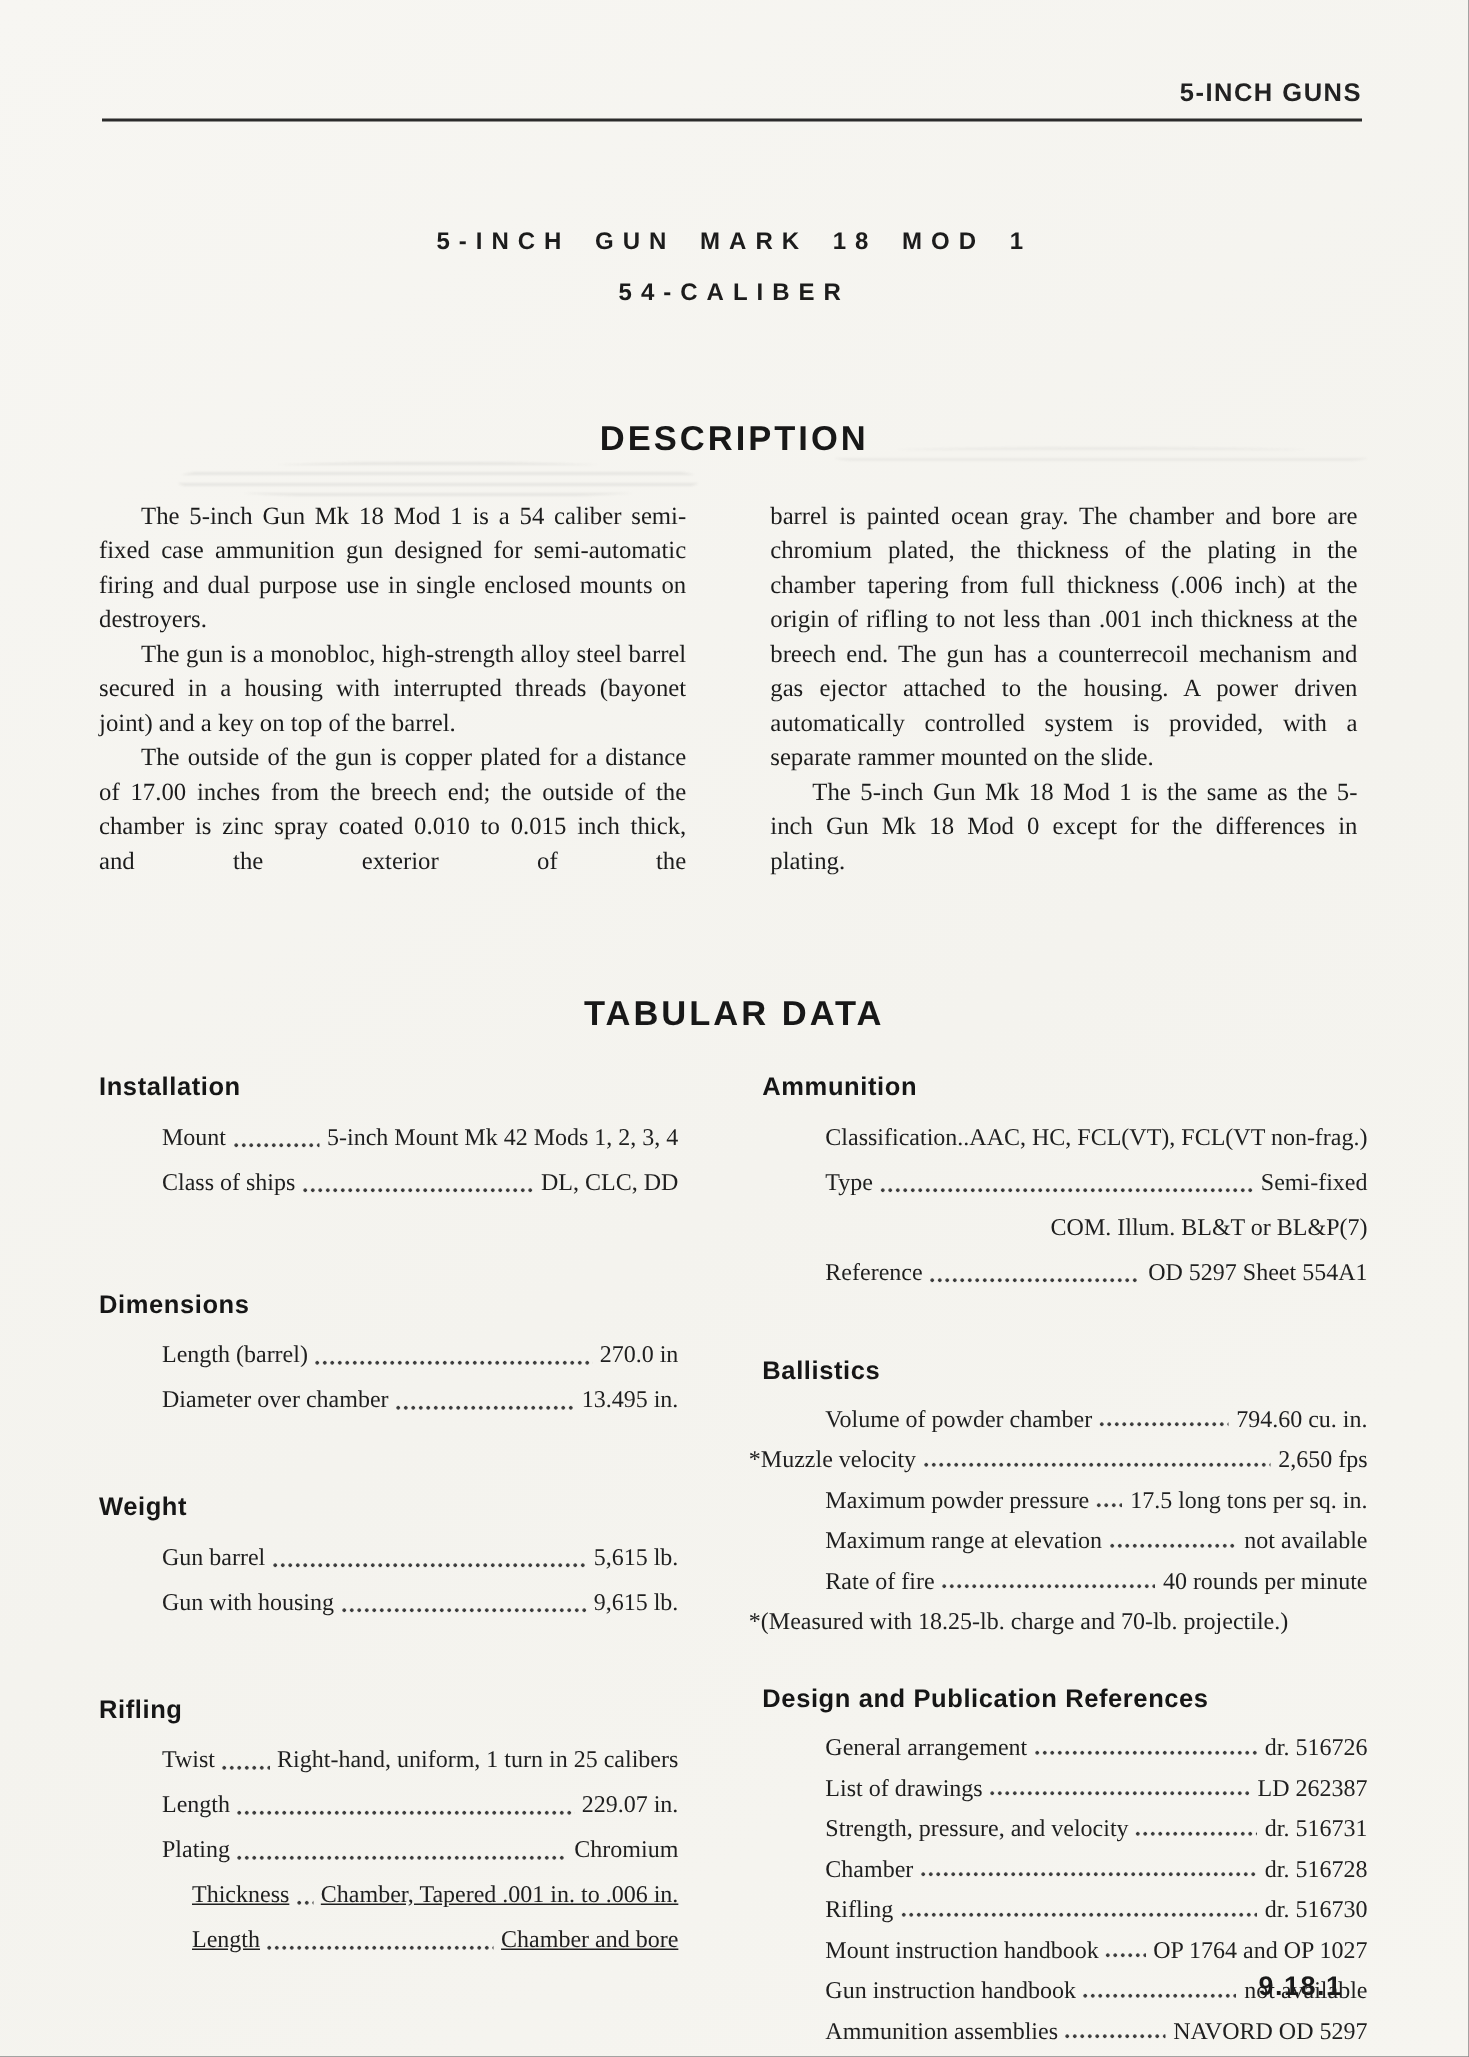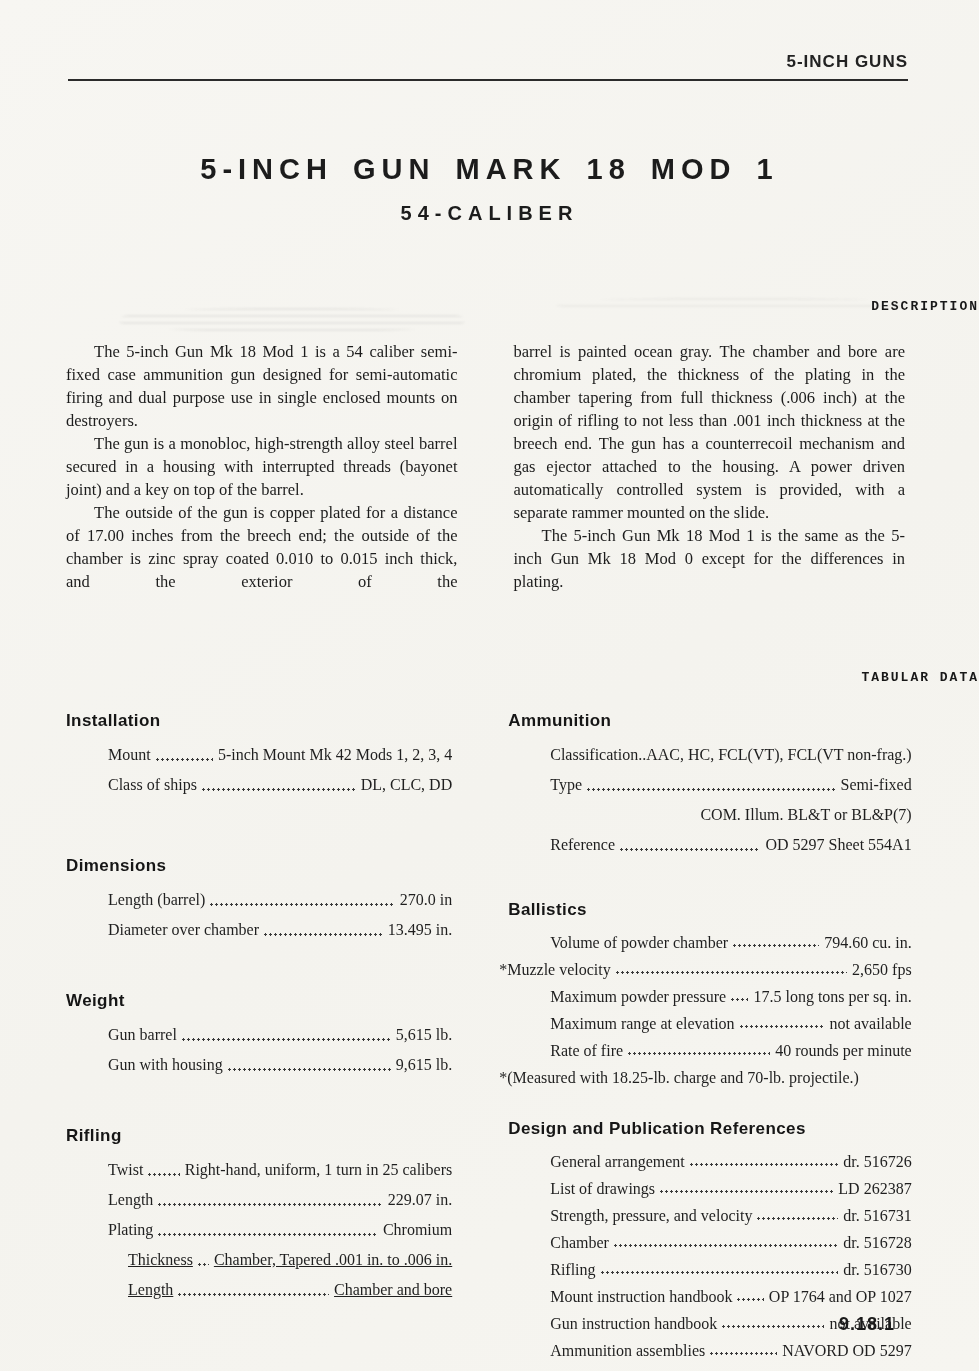--- a/index.html
+++ b/index.html
@@ -19,33 +19,33 @@
   .running-head {
     font-family: "Liberation Sans", sans-serif;
     font-weight: bold; font-size: 17px; letter-spacing: 1px; color:#222;
   }
   .rule { margin: 7px 71px 0 68px; border: 0; border-top: 2px solid #2b2b2b; height:0; }
 
   
   .title-block { margin-top: 72px; text-align: center; }
   .doc-title {
     font-family: "Liberation Sans", sans-serif; font-weight: bold;
-    font-size: 29px; letter-spacing: 6px; word-spacing: 6px; color:#1c1c1c;
+    font-size: 16px; letter-spacing: 6px; word-spacing: 6px; color:#1c1c1c;
   }
   .doc-subtitle {
     margin-top: 16px;
     font-family: "Liberation Sans", sans-serif; font-weight: bold;
-    font-size: 20px; letter-spacing: 6px; color:#1c1c1c;
+    font-size: 16px; letter-spacing: 6px; color:#1c1c1c;
   }
 
   
   .center-heading {
-    text-align: right;
-    font-family: Liberation Mono, monospace; font-weight: bold;
-    font-size: 13px; letter-spacing: 2px; color:#181818;
+    text-align: center;
+    font-family: Liberation Sans, sans-serif; font-weight: bold;
+    font-size: 23px; letter-spacing: 2px; color:#181818;
   }
   .desc-heading { margin-top: 74px; }
   .tabular-heading { margin-top: 77px; }
 
   
   .cols {
     display: grid; grid-template-columns: 1fr 1fr; column-gap: 56px;
     padding: 0 74px 0 66px;
   }
   .desc-cols { margin-top: 26px; }

